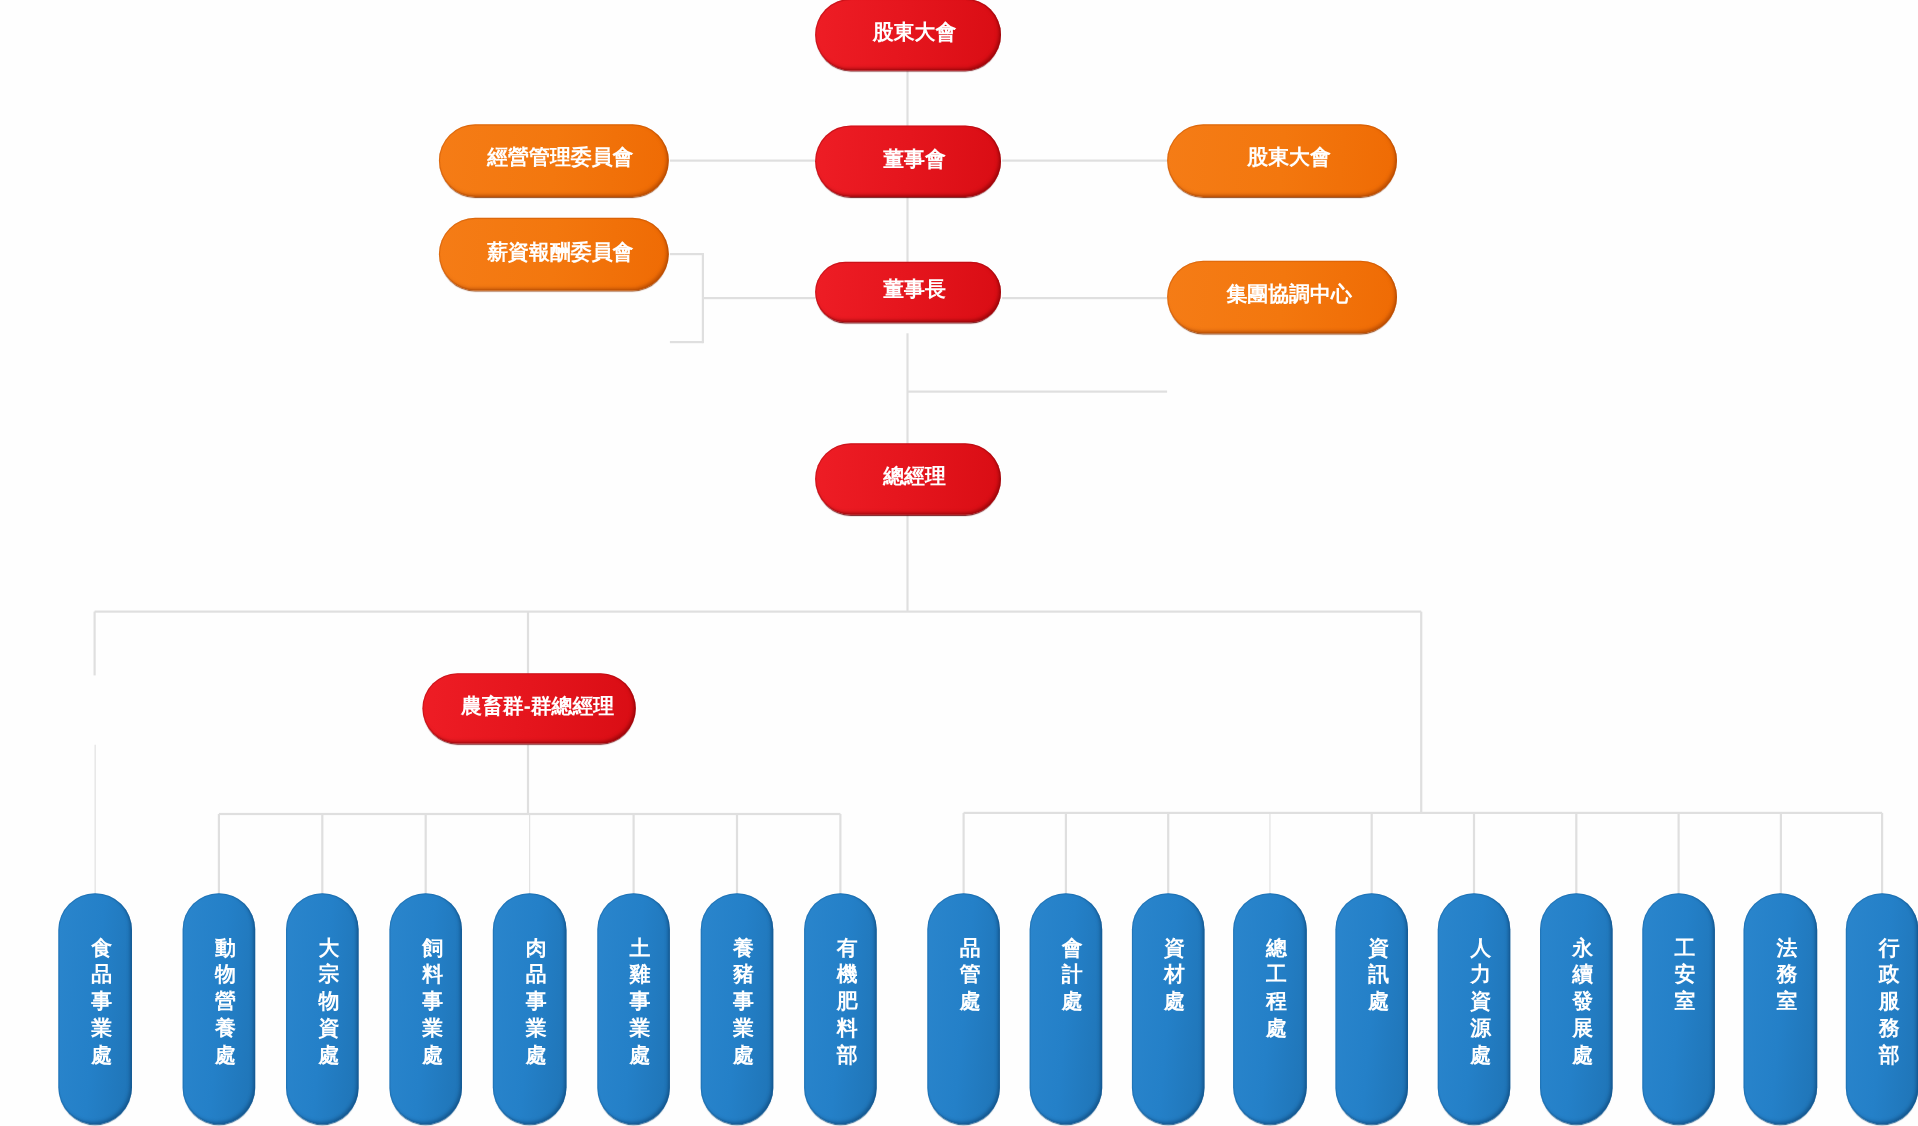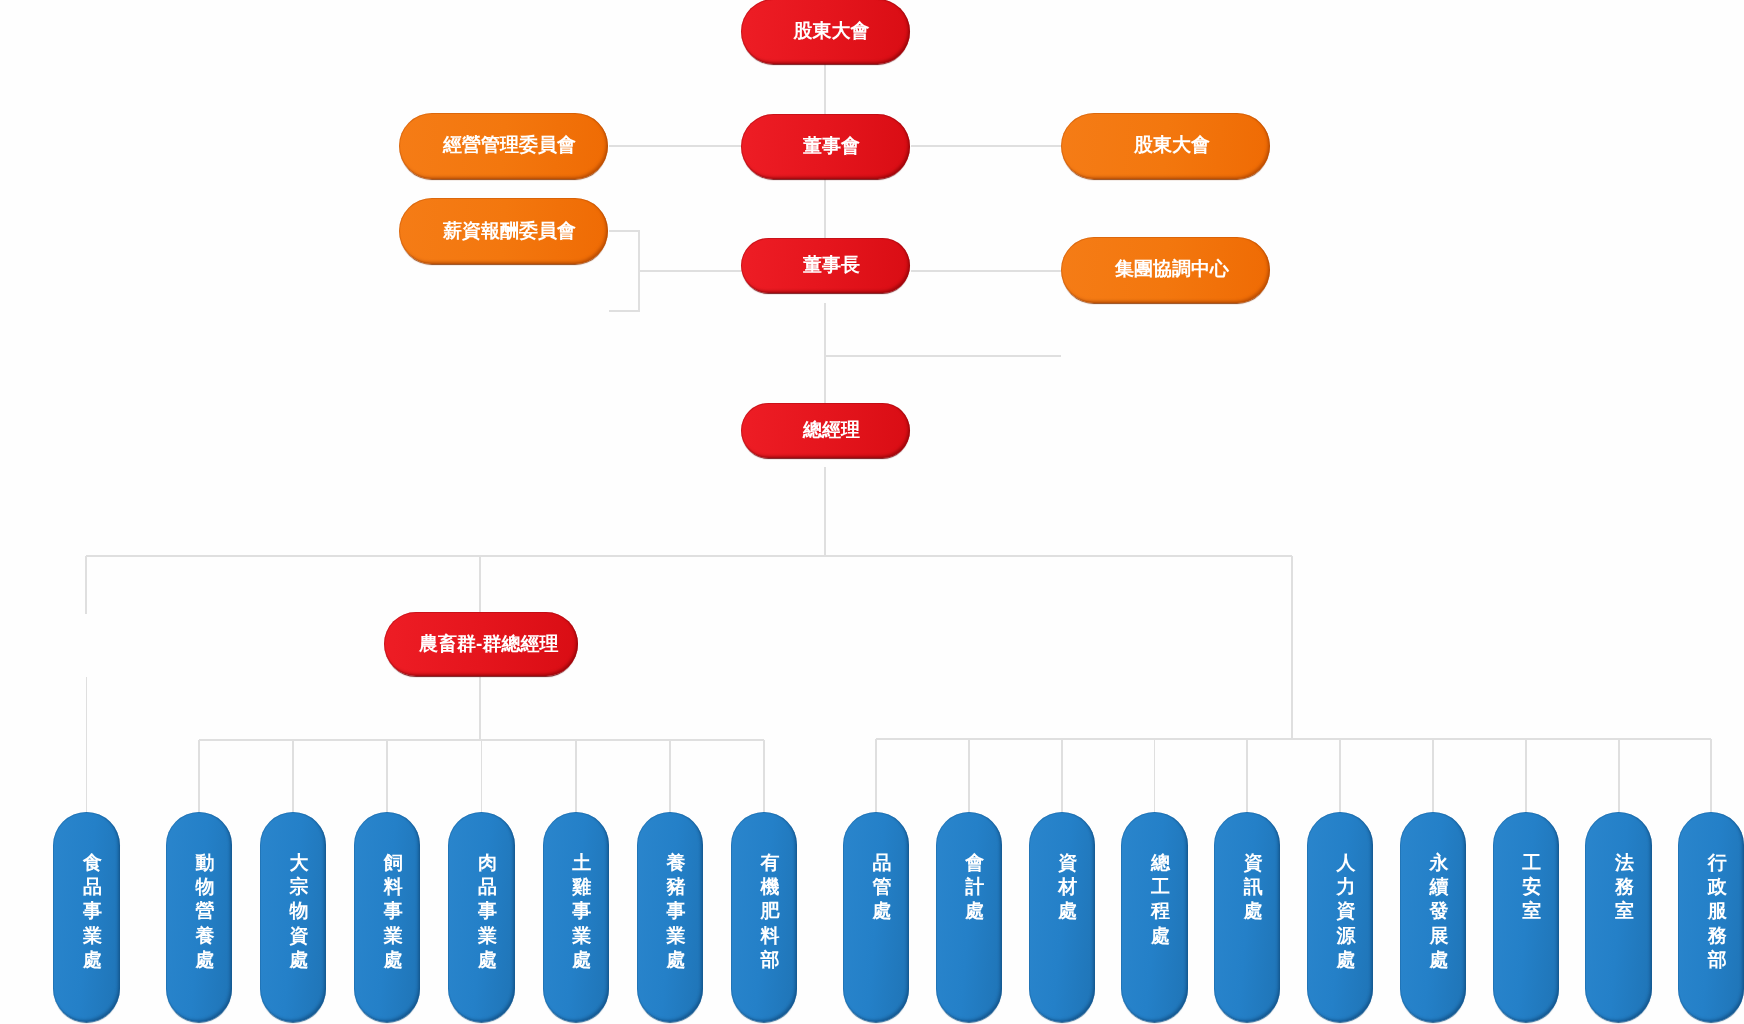--- a/index.html
+++ b/index.html
@@ -81,21 +81,21 @@
 
   <div class="node red" style="left:740.9px;top:-1px;width:169px;height:65px">
       <div class="lbl">股東大會</div>
     </div>
   <div class="node red" style="left:740.9px;top:114px;width:169px;height:65px">
       <div class="lbl">董事會</div>
     </div>
   <div class="node red" style="left:740.9px;top:238.3px;width:169px;height:55px">
       <div class="lbl">董事長</div>
     </div>
-  <div class="node red" style="left:740.9px;top:403px;width:169px;height:55px">
+  <div class="node red" style="left:740.9px;top:403px;width:169px;height:65px">
       <div class="lbl">總經理</div>
     </div>
   <div class="node orange" style="left:398.9px;top:112.5px;width:209px;height:66px">
       <div class="lbl">經營管理委員會</div>
     </div>
   <div class="node orange" style="left:398.9px;top:198px;width:209px;height:66px">
       <div class="lbl">薪資報酬委員會</div>
     </div>
   <div class="node orange" style="left:1061.4px;top:112.5px;width:209px;height:66px">
       <div class="lbl">股東大會</div>

